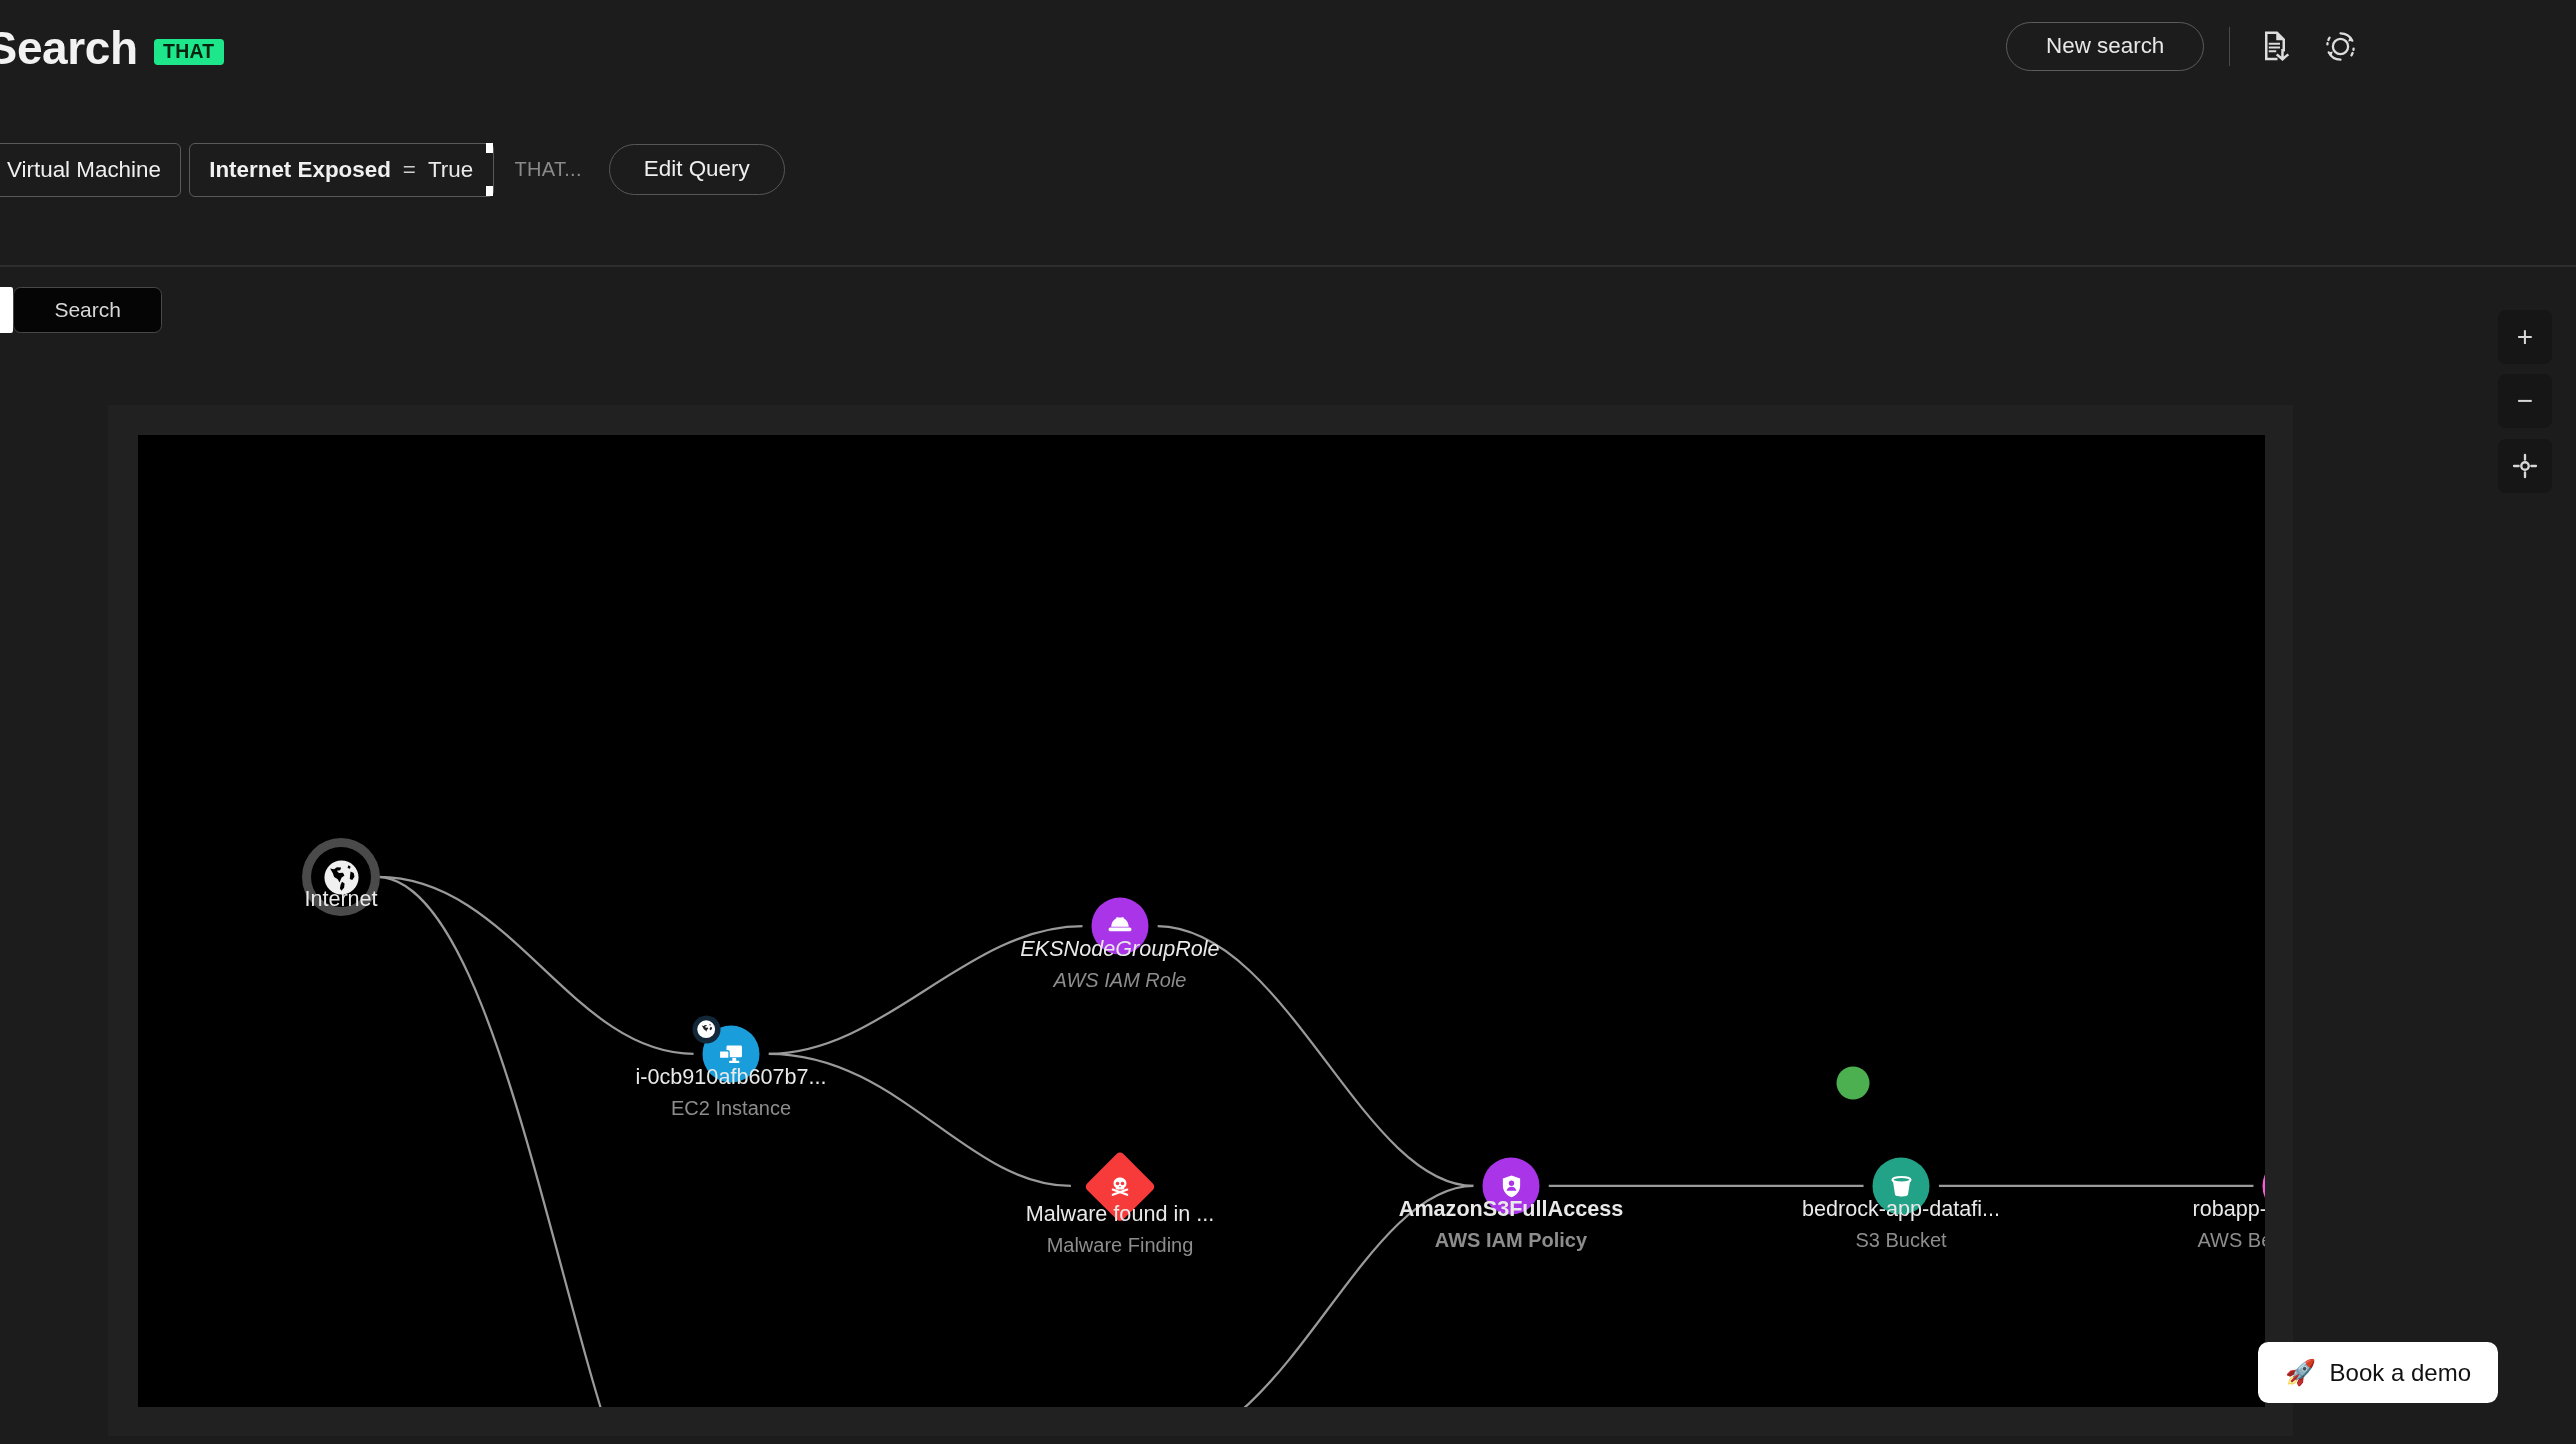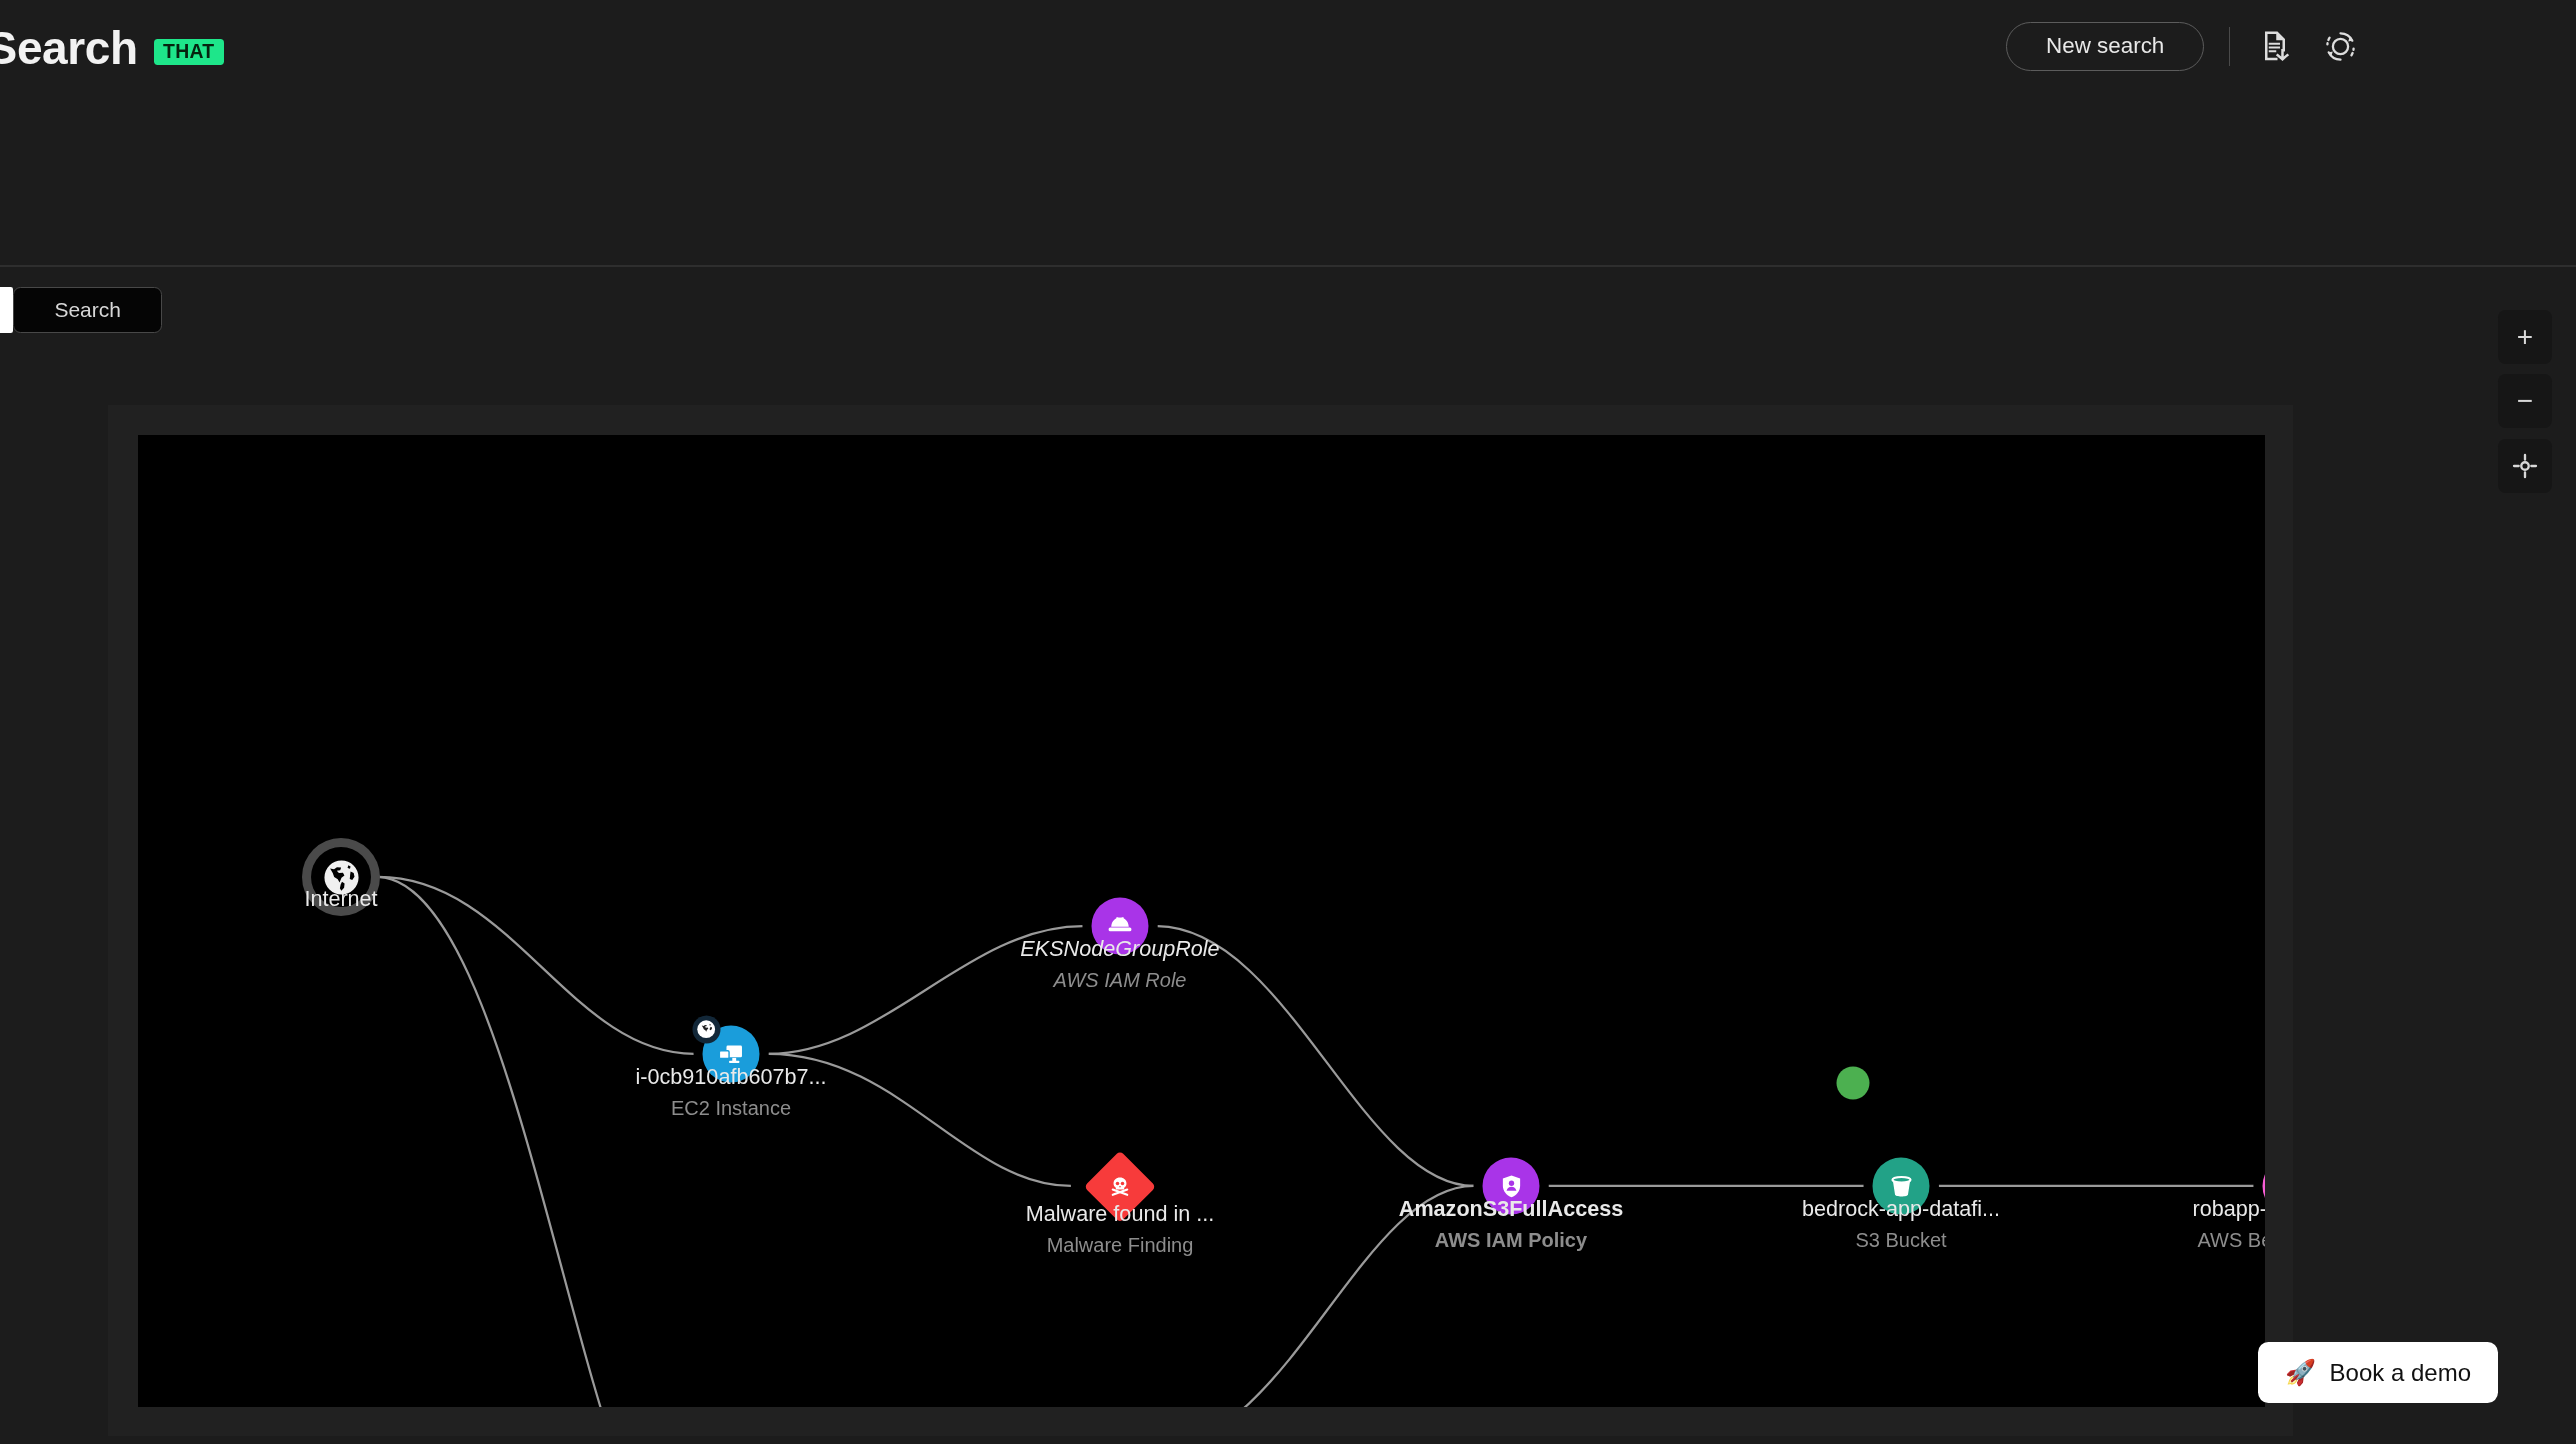--- a/index.html
+++ b/index.html
@@ -144,20 +144,32 @@
           <path d="M13 23.4 a10.4 10.4 0 0 1 -9.3 -5.8" fill="none" stroke="#ddd" stroke-width="1.8" stroke-linecap="round"></path>
           <path d="M4.4 6.1 a10.4 10.4 0 0 0 -1.7 5.3" fill="none" stroke="#ddd" stroke-width="1.8" stroke-linecap="round" stroke-dasharray="2 2.6"></path>
           <path d="M21.6 19.9 a10.4 10.4 0 0 0 1.7 -5.3" fill="none" stroke="#ddd" stroke-width="1.8" stroke-linecap="round" stroke-dasharray="2 2.6"></path>
           <path d="M20.3 5.2 l2.6 3.1 l-3.8 0.7 Z" fill="#ddd"></path>
           <path d="M5.7 20.8 l-2.6 -3.1 l3.8 -0.7 Z" fill="#ddd"></path>
         </svg>
       </div>
     </div>
   </div>
 
+  <div class="query-bar">
+    <div class="chip first">Virtual Machine</div>
+    <div class="chip chip-selected">
+      <span class="chip-key">Internet Exposed</span>
+      <span class="chip-op">=</span>
+      <span class="chip-val">True</span>
+      <span class="brk top"></span>
+      <span class="brk bot"></span>
+    </div>
+    <div class="that-text">THAT...</div>
+    <button class="edit-query-btn">Edit Query</button>
+  </div>
   <div class="hdr-rule"></div>
 
   <div class="view-tabs">
     <div class="tab-graph-sliver"></div>
     <div class="tab">Search</div>
   </div>
 
   <div class="graph-outer"></div>
   <div class="graph-canvas">
 

